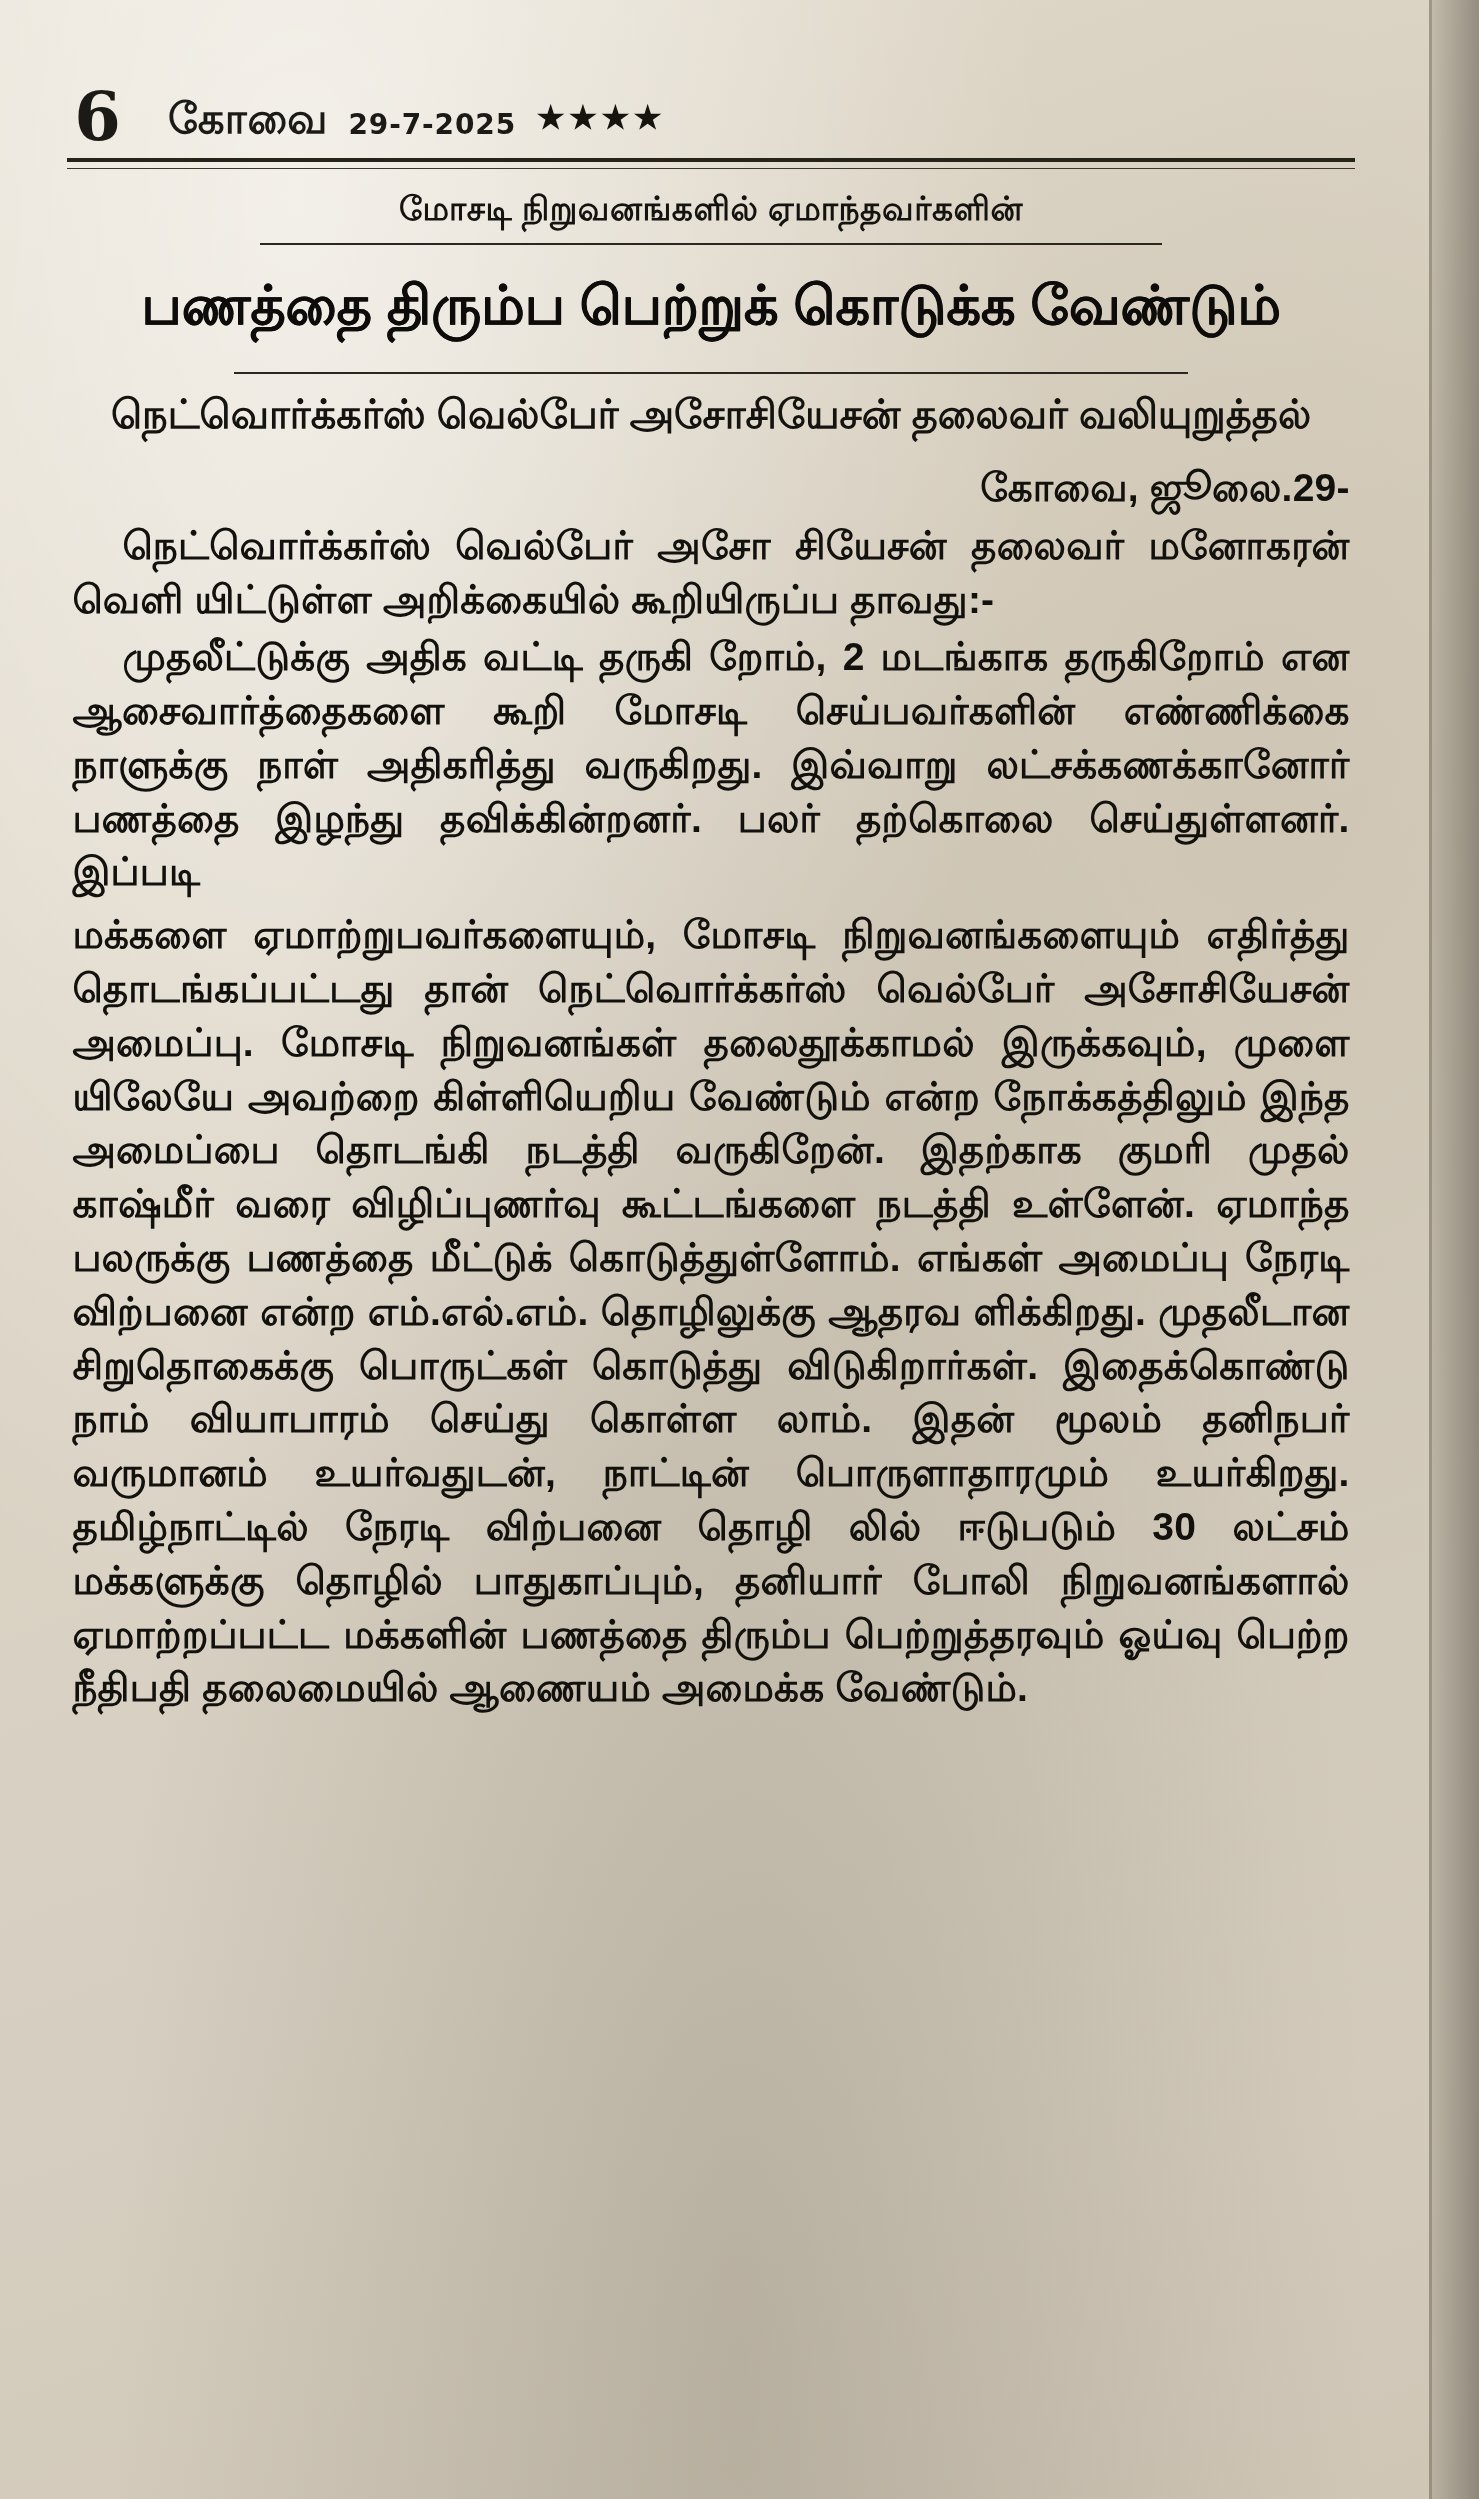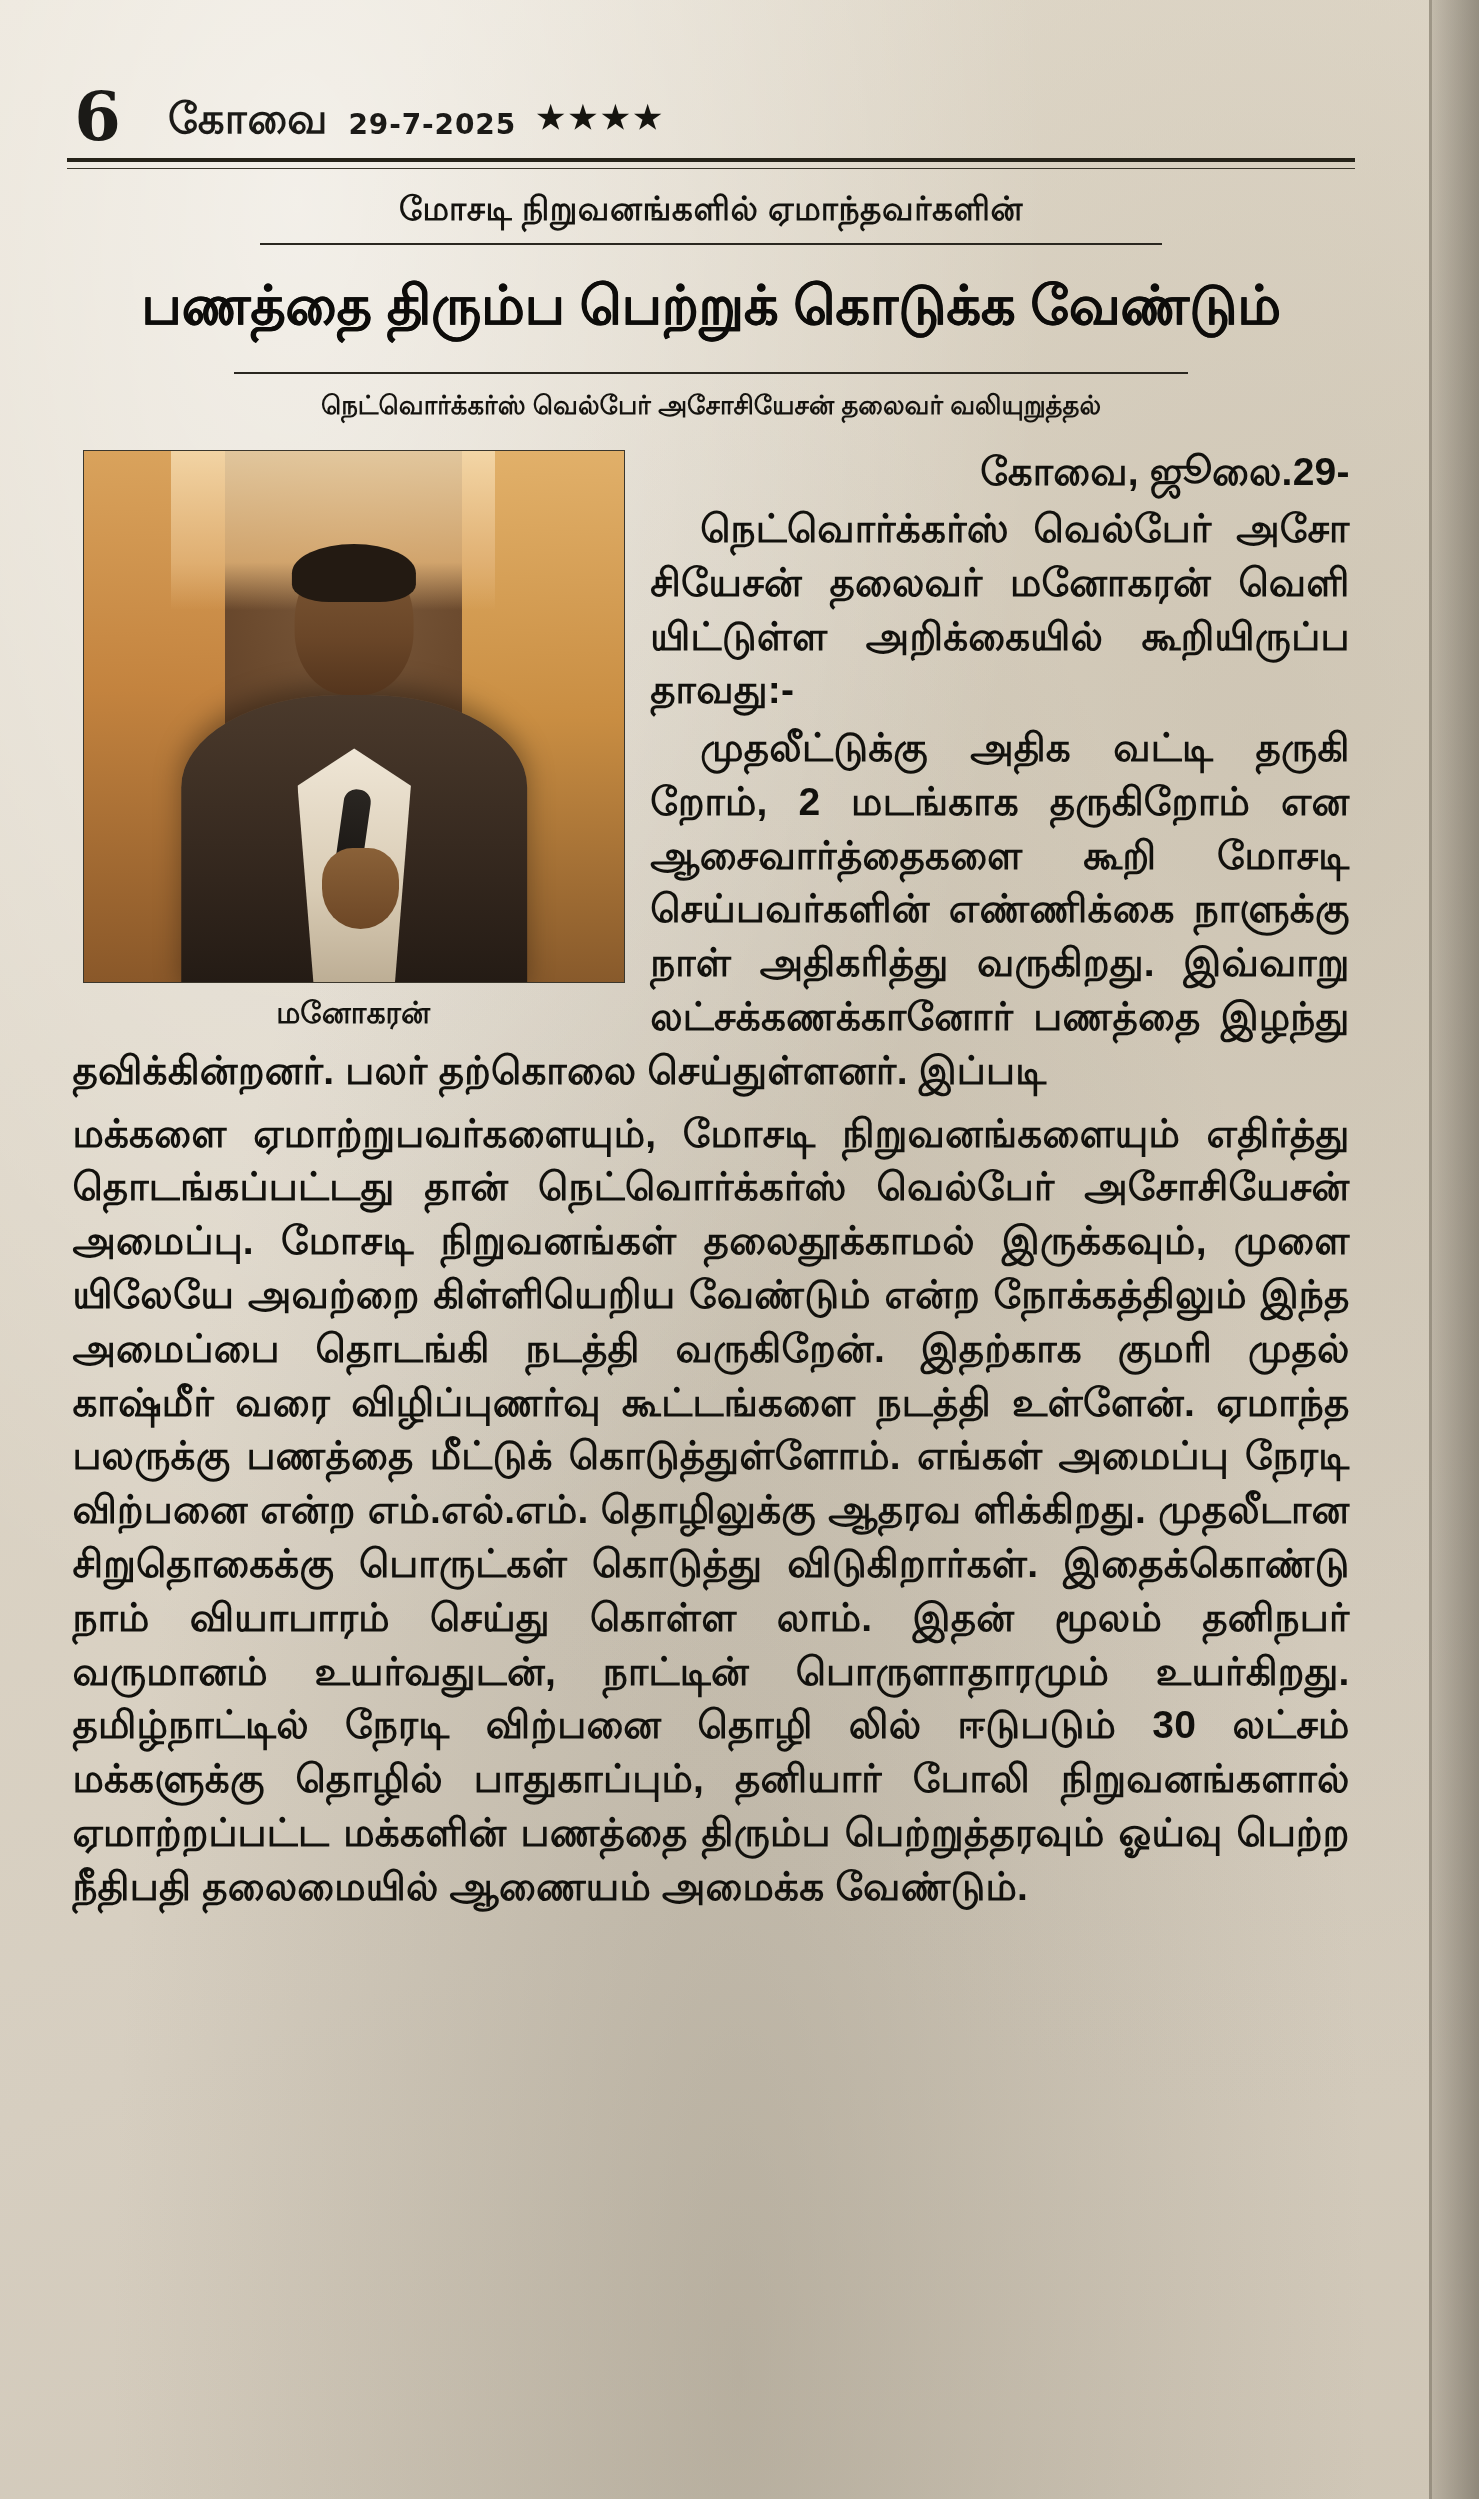--- a/index.html
+++ b/index.html
@@ -133,21 +133,21 @@
     line-height: 1.15;
     text-shadow: 0.5px 0 0 #0d0c0a;
   }
   .headline-rule {
     width: 74%;
     margin: 14.4px auto 0 auto;
     border-top: 2.7px solid #2a2720;
   }
   .subhead {
     text-align: center;
-    font-size: 26px;
+    font-size: 40px;
     font-weight: 700;
     color: #15130f;
     margin-top: 16px;
     line-height: 1.2;
   }
 
   
   .body-area {
     margin-top: 23.4px;
     padding: 0 5.4px;
@@ -286,34 +286,20 @@
     <div class="kicker">மோசடி நிறுவனங்களில் ஏமாந்தவர்களின்</div>
     <div class="kicker-rule"></div>
 
     <h1 class="headline">பணத்தை திரும்ப பெற்றுக் கொடுக்க வேண்டும்</h1>
     <div class="headline-rule"></div>
 
     <div class="subhead">நெட்வொர்க்கர்ஸ் வெல்பேர் அசோசியேசன் தலைவர் வலியுறுத்தல்</div>
 
     <div class="body-area">
 
-      <figure class="figure">
-        <div class="photo">
-          <div class="wall-l"></div>
-          <div class="wall-r"></div>
-          <div class="backlight"></div>
-          <div class="suit"></div>
-          <div class="shirt"></div>
-          <div class="head"></div>
-          <div class="hair"></div>
-          <div class="mic"></div>
-          <div class="hand"></div>
-        </div>
-        <figcaption class="caption">மனோகரன்</figcaption>
-      </figure>
 
       <div class="col-text">
         <p class="dateline">கோவை, ஜூலை.29-</p>
         <p class="indent">நெட்வொர்க்கர்ஸ் வெல்பேர் அசோ சியேசன் தலைவர் மனோகரன் வெளி யிட்டுள்ள அறிக்கையில் கூறியிருப்ப தாவது:-</p>
         <p class="indent">முதலீட்டுக்கு அதிக வட்டி தருகி றோம், 2 மடங்காக தருகிறோம் என ஆசைவார்த்தைகளை கூறி மோசடி செய்பவர்களின் எண்ணிக்கை நாளுக்கு நாள் அதிகரித்து வருகிறது. இவ்வாறு லட்சக்கணக்கானோர் பணத்தை இழந்து தவிக்கின்றனர். பலர் தற்கொலை செய்துள்ளனர். இப்படி</p>
       </div>
 
       <div class="col-text full-width">
         <p>மக்களை ஏமாற்றுபவர்களையும், மோசடி நிறுவனங்களையும் எதிர்த்து தொடங்கப்பட்டது தான் நெட்வொர்க்கர்ஸ் வெல்பேர் அசோசியேசன் அமைப்பு. மோசடி நிறுவனங்கள் தலைதூக்காமல் இருக்கவும், முளை யிலேயே அவற்றை கிள்ளியெறிய வேண்டும் என்ற நோக்கத்திலும் இந்த அமைப்பை தொடங்கி நடத்தி வருகிறேன். இதற்காக குமரி முதல் காஷ்மீர் வரை விழிப்புணர்வு கூட்டங்களை நடத்தி உள்ளேன். ஏமாந்த பலருக்கு பணத்தை மீட்டுக் கொடுத்துள்ளோம். எங்கள் அமைப்பு நேரடி விற்பனை என்ற எம்.எல்.எம். தொழிலுக்கு ஆதரவ ளிக்கிறது. முதலீடான சிறுதொகைக்கு பொருட்கள் கொடுத்து விடுகிறார்கள். இதைக்கொண்டு நாம் வியாபாரம் செய்து கொள்ள லாம். இதன் மூலம் தனிநபர் வருமானம் உயர்வதுடன், நாட்டின் பொருளாதாரமும் உயர்கிறது. தமிழ்நாட்டில் நேரடி விற்பனை தொழி லில் ஈடுபடும் 30 லட்சம் மக்களுக்கு தொழில் பாதுகாப்பும், தனியார் போலி நிறுவனங்களால் ஏமாற்றப்பட்ட மக்களின் பணத்தை திரும்ப பெற்றுத்தரவும் ஓய்வு பெற்ற நீதிபதி தலைமையில் ஆணையம் அமைக்க வேண்டும்.</p>
       </div>

